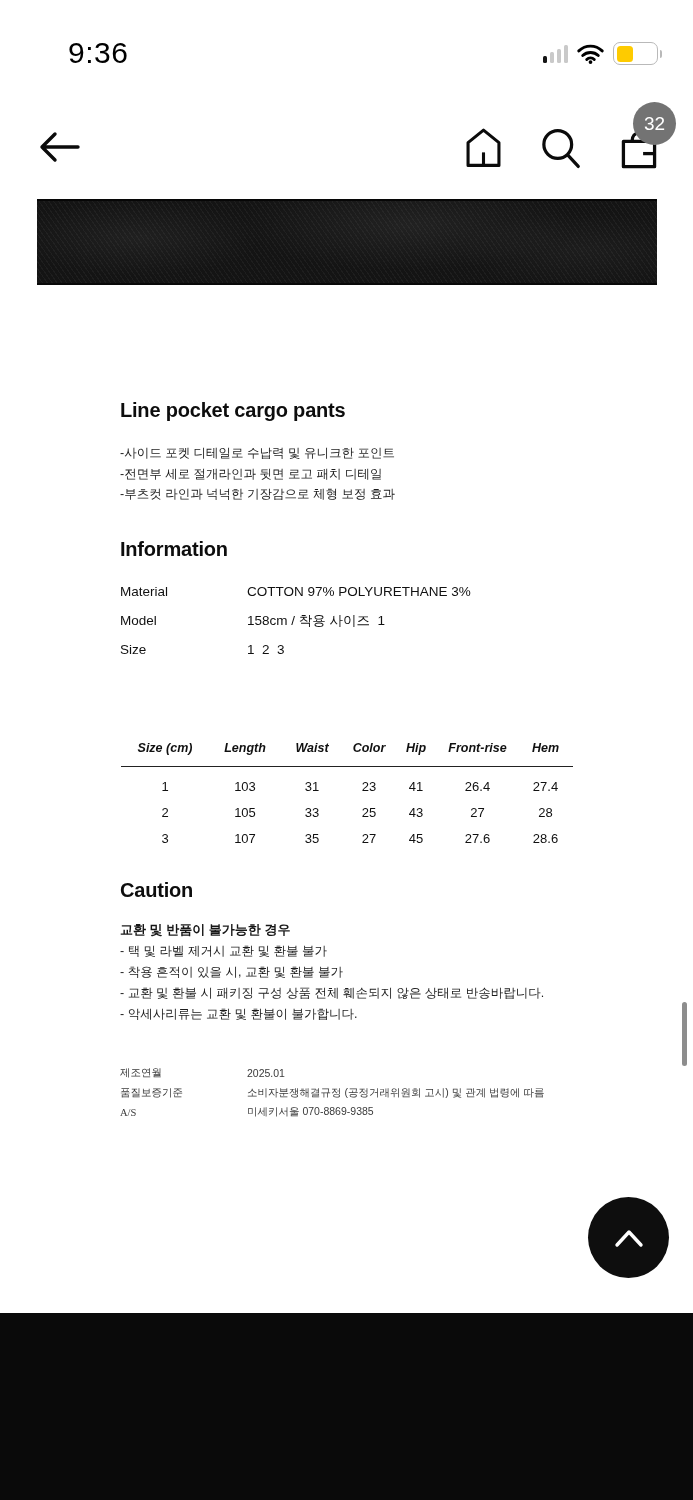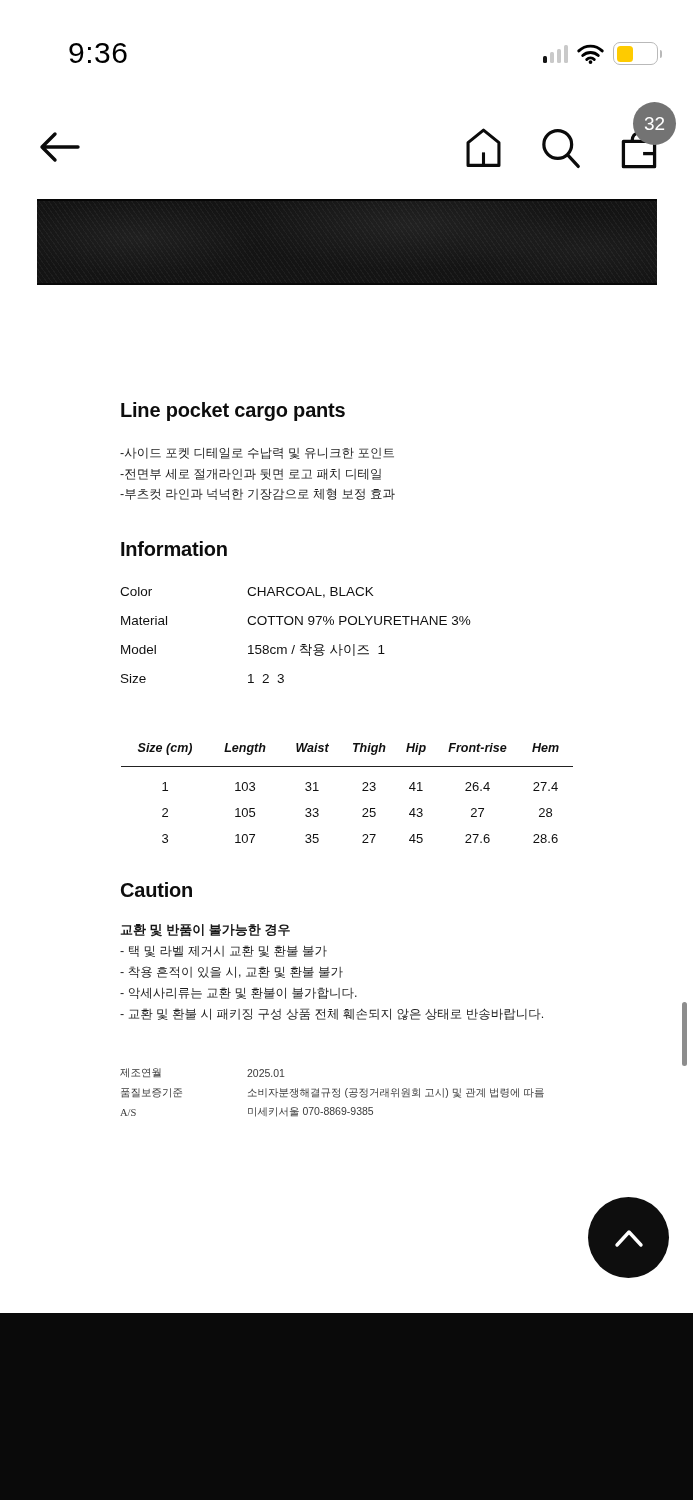--- a/index.html
+++ b/index.html
@@ -119,24 +119,20 @@
   <div class="section-heading title">Line pocket cargo pants</div>
   <div class="bullets">
     <div>-사이드 포켓 디테일로 수납력 및 유니크한 포인트</div>
     <div>-전면부 세로 절개라인과 뒷면 로고 패치 디테일</div>
     <div>-부츠컷 라인과 넉넉한 기장감으로 체형 보정 효과</div>
   </div>
 
   <div class="section-heading info-head">Information</div>
   <div class="info-rows">
     <div class="info-row">
-      <div class="info-label">Color</div>
-      <div class="info-value">CHARCOAL, BLACK</div>
-    </div>
-    <div class="info-row">
       <div class="info-label">Material</div>
       <div class="info-value">COTTON 97% POLYURETHANE 3%</div>
     </div>
     <div class="info-row">
       <div class="info-label">Model</div>
       <div class="info-value">158cm / 착용 사이즈  1</div>
     </div>
     <div class="info-row">
       <div class="info-label">Size</div>
       <div class="info-value">1  2  3</div>
@@ -151,21 +147,21 @@
       <col style="width:52px">
         <col style="width:42px">
         <col style="width:81px">
         <col style="width:55px">
     </colgroup>
     <thead>
       <tr>
         <th>Size (cm)</th>
         <th>Length</th>
         <th>Waist</th>
-        <th>Thigh</th>
+        <th>Color</th>
         <th>Hip</th>
         <th>Front-rise</th>
         <th>Hem</th>
       </tr>
     </thead>
     <tbody>
       <tr>
         <td>1</td>
         <td>103</td>
         <td>31</td>
@@ -193,22 +189,22 @@
         <td>28.6</td>
       </tr>
     </tbody>
   </table>
 
   <div class="section-heading caution-head">Caution</div>
   <div class="caution-intro">교환 및 반품이 불가능한 경우</div>
   <div class="caution-items">
     <div>- 택 및 라벨 제거시 교환 및 환불 불가</div>
     <div>- 착용 흔적이 있을 시, 교환 및 환불 불가</div>
+    <div>- 교환 및 환불 시 패키징 구성 상품 전체 훼손되지 않은 상태로 반송바랍니다.</div>
     <div>- 악세사리류는 교환 및 환불이 불가합니다.</div>
-    <div>- 교환 및 환불 시 패키징 구성 상품 전체 훼손되지 않은 상태로 반송바랍니다.</div>
   </div>
 
   <div class="footer-rows">
     <div class="footer-row">
       <div class="footer-label">제조연월</div>
       <div class="footer-value">2025.01</div>
     </div>
     <div class="footer-row">
       <div class="footer-label">품질보증기준</div>
       <div class="footer-value">소비자분쟁해결규정 (공정거래위원회 고시) 및 관계 법령에 따름</div>

